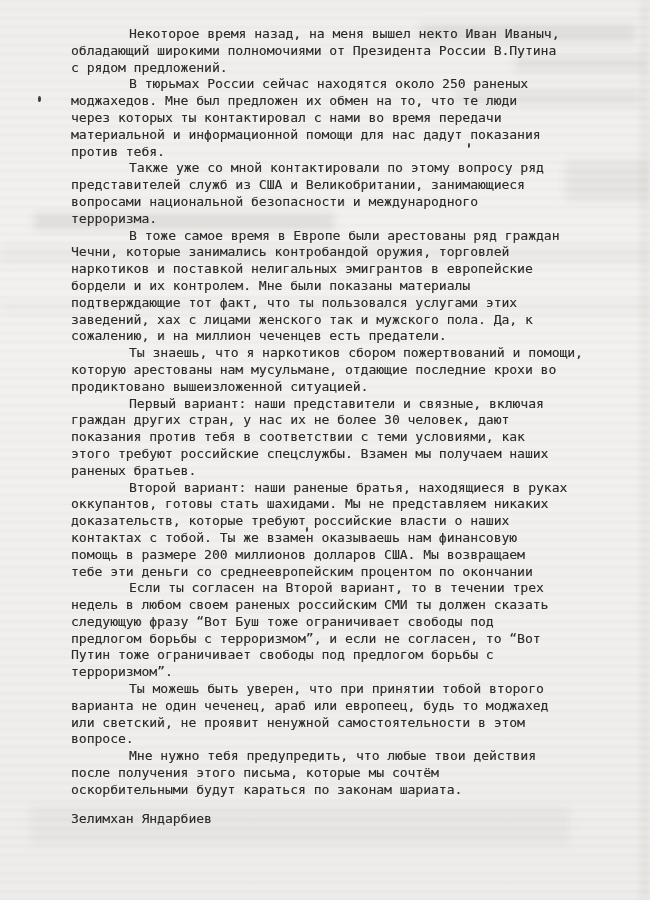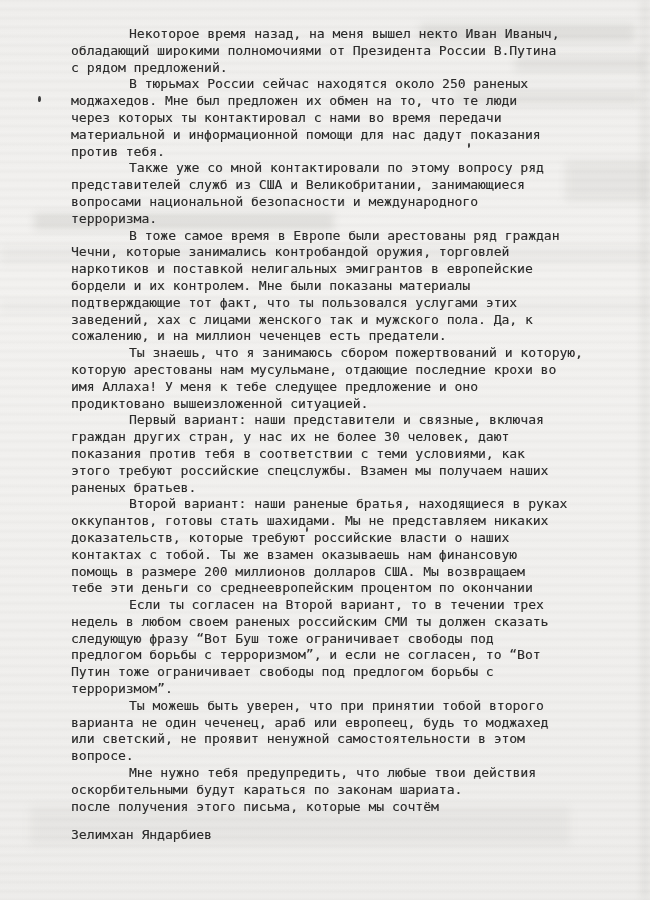--- a/index.html
+++ b/index.html
@@ -100,23 +100,22 @@
       <div class="line first">В тоже самое время в Европе были арестованы ряд граждан</div>
       <div class="line">Чечни, которые занимались контробандой оружия, торговлей</div>
       <div class="line">наркотиков и поставкой нелигальных эмигрантов в европейские</div>
       <div class="line">бордели и их контролем. Мне были показаны материалы</div>
       <div class="line">подтверждающие тот факт, что ты пользовался услугами этих</div>
       <div class="line">заведений, хах с лицами женского так и мужского пола. Да, к</div>
       <div class="line">сожалению, и на миллион чеченцев есть предатели.</div>
     </div>
 
     <div class="paragraph">
-      <div class="line first">Ты знаешь, что я занимаюсь сбором пожертвований и которую,</div>
+      <div class="line first">Ты знаешь, что я наркотиков сбором пожертвований и помощи,</div>
       <div class="line">которую арестованы нам мусульмане, отдающие последние крохи во</div>
-      <div class="line">имя Аллаха! У меня к тебе следущее предложение и оно</div>
       <div class="line">продиктовано вышеизложенной ситуацией.</div>
     </div>
 
     <div class="paragraph">
       <div class="line first">Первый вариант: наши представители и связные, включая</div>
       <div class="line">граждан других стран, у нас их не более 30 человек, дают</div>
       <div class="line">показания против тебя в соответствии с теми условиями, как</div>
       <div class="line">этого требуют российские спецслужбы. Взамен мы получаем наших</div>
       <div class="line">раненых братьев.</div>
     </div>
@@ -141,22 +140,22 @@
 
     <div class="paragraph">
       <div class="line first">Ты можешь быть уверен, что при принятии тобой второго</div>
       <div class="line">варианта не один чеченец, араб или европеец, будь то моджахед</div>
       <div class="line">или светский, не проявит ненужной самостоятельности в этом</div>
       <div class="line">вопросе.</div>
     </div>
 
     <div class="paragraph">
       <div class="line first">Мне нужно тебя предупредить, что любые твои действия</div>
+      <div class="line">после получения этого письма, которые мы сочтём</div>
       <div class="line">оскорбительными будут караться по законам шариата.</div>
-      <div class="line">после получения этого письма, которые мы сочтём</div>
     </div>
 
     <div class="signature">
       <div class="line">Зелимхан Яндарбиев</div>
     </div>
 
   </div>
 </div>
 
 </body></html>

